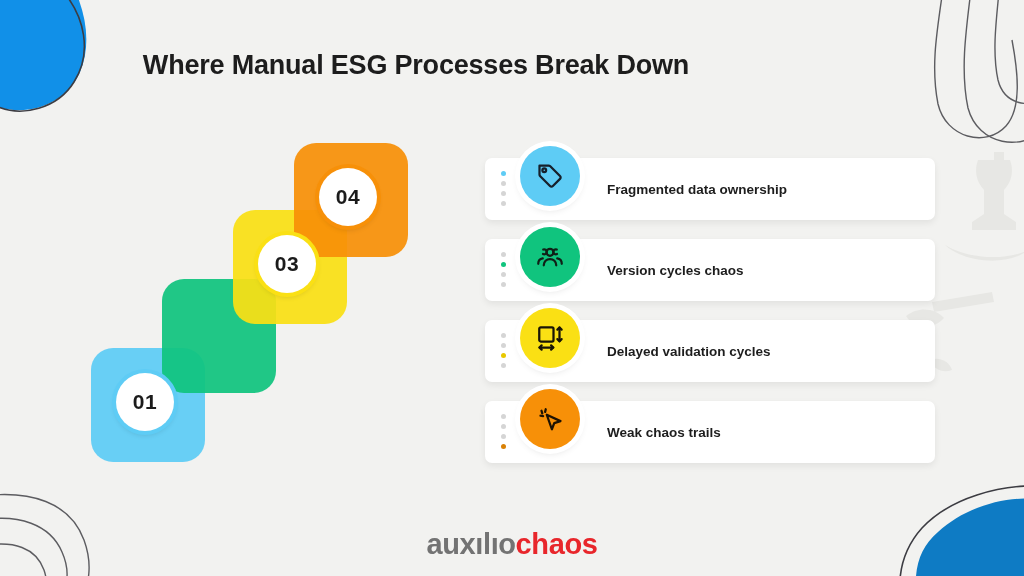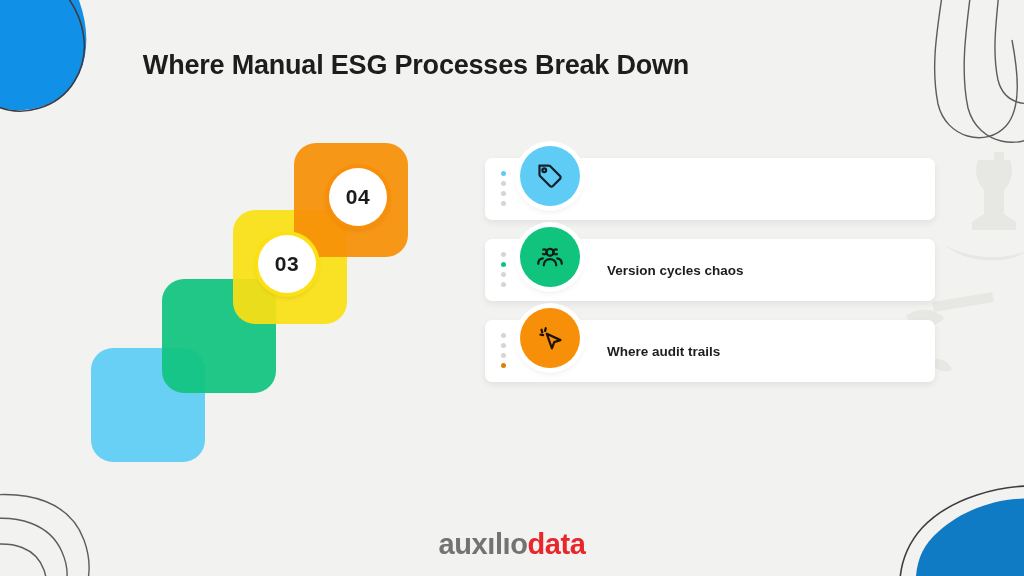--- a/index.html
+++ b/index.html
@@ -71,21 +71,21 @@
     align-items: center;
     justify-content: center;
     font-size: 21px;
     font-weight: bold;
     color: #1b1b1b;
     letter-spacing: 0.5px;
   }
   .numdot-1 { left: 28px;  top: 233px; box-shadow: 0 0 0 4px #5ECCF5, 0 3px 6px rgba(0,0,0,.18); }
   .numdot-2 { left: 99px;  top: 164px; box-shadow: 0 0 0 4px #10C47E, 0 3px 6px rgba(0,0,0,.18); }
   .numdot-3 { left: 170px; top: 95px;  box-shadow: 0 0 0 4px #FAE014, 0 3px 6px rgba(0,0,0,.18); }
-  .numdot-4 { left: 241px; top: 28px;  box-shadow: 0 0 0 4px #F79008, 0 3px 6px rgba(0,0,0,.18); }
+  .numdot-4 { left: 231px; top: 28px;  box-shadow: 0 0 0 4px #F79008, 0 3px 6px rgba(0,0,0,.18); }
 
   
   .cards {
     position: absolute;
     left: 485px;
     top: 158px;
     width: 450px;
     z-index: 4;
   }
   .card-row {
@@ -193,40 +193,42 @@
 </div>
 
 <div class="title">Where Manual ESG Processes Break Down</div>
 
 <div class="stairs">
   <div class="step step-1"></div>
   <div class="step step-2"></div>
   <div class="step step-3"></div>
   <div class="step step-4"></div>
 
+  <div class="numdot numdot-1">01</div>
   <div class="numdot numdot-3">03</div>
   <div class="numdot numdot-4">04</div>
 </div>
 
 <div class="cards">
 
   <div class="card-row">
     <div class="card-bg"></div>
     <div class="dots">
       <span class="dot" style="background:#5ECCF5"></span>
       <span class="dot"></span>
       <span class="dot"></span>
       <span class="dot"></span>
     </div>
     <div class="icon-circle" style="background:#5ECCF5">
       <svg width="30" height="30" viewBox="0 0 24 24" fill="none" stroke="#16202b" stroke-width="1.8" stroke-linecap="round" stroke-linejoin="round">
         <path d="M3.6 3.6 h7.2 a2 2 0 0 1 1.4 0.6 l7.8 7.8 a1.6 1.6 0 0 1 0 2.3 l-5.7 5.7 a1.6 1.6 0 0 1 -2.3 0 l-7.8 -7.8 a2 2 0 0 1 -0.6 -1.4 z"></path>
         <circle cx="7.4" cy="7.4" r="1.5"></circle>
       </svg>
     </div>
+    <div class="card-label">Fragmented data ownership</div>
   </div>
 
   <div class="card-row">
     <div class="card-bg"></div>
     <div class="dots">
       <span class="dot"></span>
       <span class="dot" style="background:#10C47E"></span>
       <span class="dot"></span>
       <span class="dot"></span>
     </div>
@@ -236,37 +238,58 @@
         <path d="M7 18.6 c0 -2.9 2.2 -5 5 -5 s5 2.1 5 5"></path>
         <path d="M6.4 9.6 a2 2 0 1 0 0.2 -3.6"></path>
         <path d="M2.6 17.4 c0 -2.3 1.5 -4 3.6 -4.3"></path>
         <path d="M17.6 9.6 a2 2 0 1 1 -0.2 -3.6"></path>
         <path d="M21.4 17.4 c0 -2.3 -1.5 -4 -3.6 -4.3"></path>
       </svg>
     </div>
     <div class="card-label">Version cycles chaos</div>
   </div>
 
+  <div class="card-row">
+    <div class="card-bg"></div>
+    <div class="dots">
+      <span class="dot"></span>
+      <span class="dot"></span>
+      <span class="dot" style="background:#E8C800"></span>
+      <span class="dot"></span>
+    </div>
+    <div class="icon-circle" style="background:#FAE014">
+      <svg width="30" height="30" viewBox="0 0 24 24" fill="none" stroke="#181406" stroke-width="1.8" stroke-linecap="round" stroke-linejoin="round">
+        <rect x="3.4" y="3.4" width="11.4" height="11.4" rx="1.2"></rect>
+        <path d="M19.6 3.6 v11"></path>
+        <path d="M17.9 5.3 l1.7 -1.7 l1.7 1.7"></path>
+        <path d="M17.9 12.9 l1.7 1.7 l1.7 -1.7"></path>
+        <path d="M3.6 19.6 h11"></path>
+        <path d="M5.3 17.9 l-1.7 1.7 l1.7 1.7"></path>
+        <path d="M12.9 17.9 l1.7 1.7 l-1.7 1.7"></path>
+      </svg>
+    </div>
+    <div class="card-label">Delayed validation cycles</div>
+  </div>
 
   <div class="card-row">
     <div class="card-bg"></div>
     <div class="dots">
       <span class="dot"></span>
       <span class="dot"></span>
       <span class="dot"></span>
       <span class="dot" style="background:#D98106"></span>
     </div>
     <div class="icon-circle" style="background:#F79008">
       <svg width="30" height="30" viewBox="0 0 24 24" fill="none" stroke="#1d1203" stroke-width="1.8" stroke-linecap="round" stroke-linejoin="round">
         <path d="M9.4 8.6 l11 5.1 l-5 1.6 l-1.9 4.9 z"></path>
         <path d="M5.2 5.4 l0.6 2.1"></path>
         <path d="M8.6 4.2 l-0.5 2.1"></path>
         <path d="M4.4 9.4 l2.1 0.3"></path>
       </svg>
     </div>
-    <div class="card-label">Where audit trails</div>
+    <div class="card-label">Weak chaos trails</div>
   </div>
 
 </div>
 
 <div class="logo">
-  <span class="logo-a">auxılıo</span><span class="logo-b">data</span>
+  <span class="logo-a">auxılıo</span><span class="logo-b">chaos</span>
 </div>
 
 </body></html>

